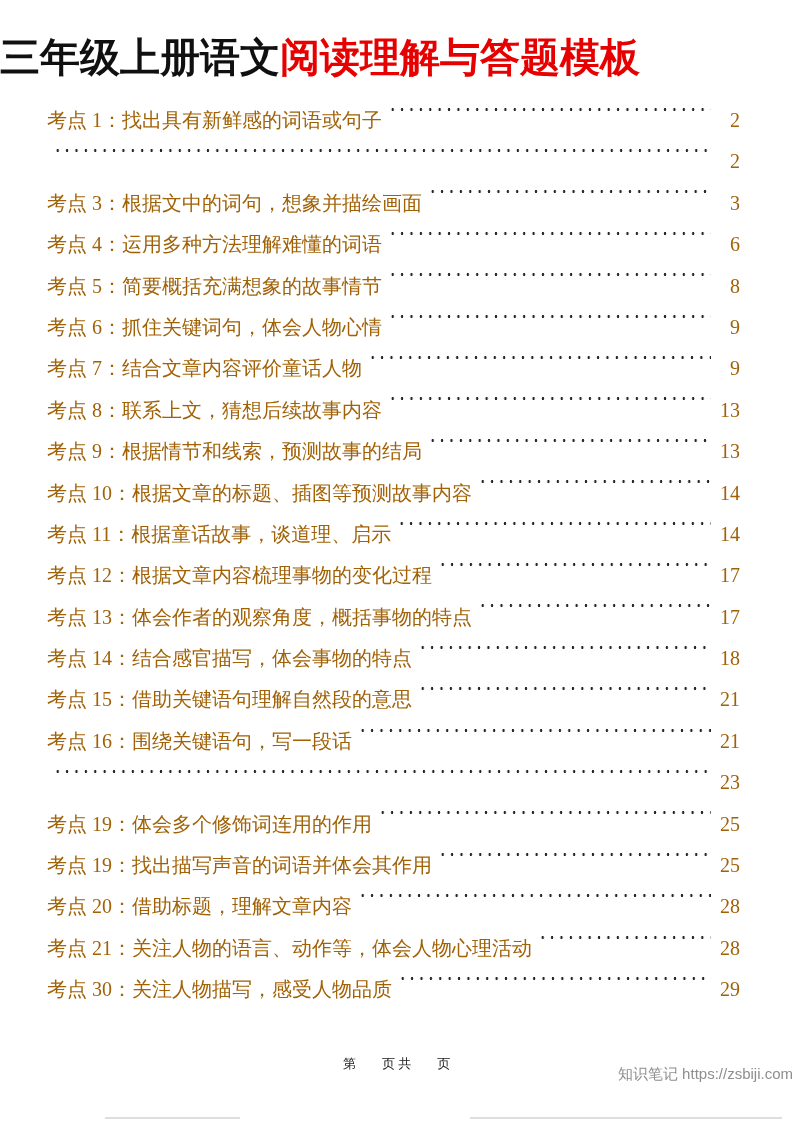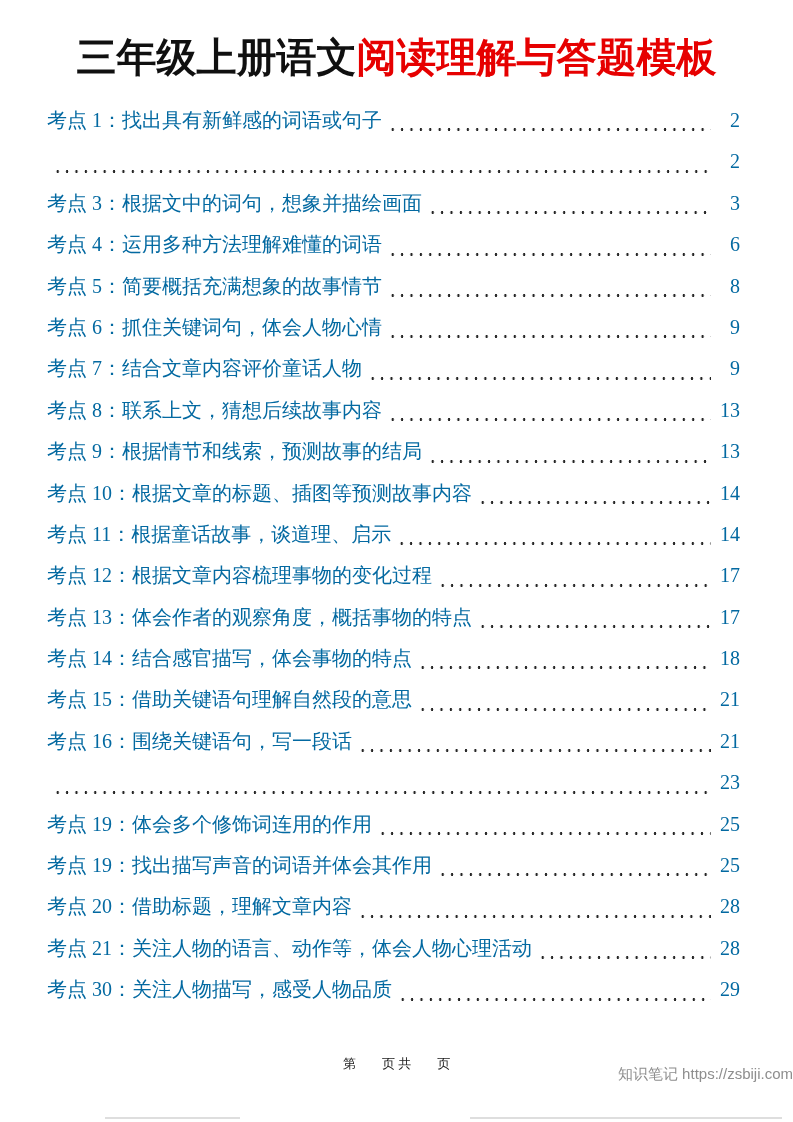--- a/index.html
+++ b/index.html
@@ -13,41 +13,40 @@
     font-family: "Liberation Serif", "DejaVu Serif", serif;
     color: #1d1d1d;
   }
 
   
   .doc-title {
     position: absolute;
     top: 34px;
     left: 0;
     width: 100%;
-    text-align: center;
     font-size: 40px;
     font-weight: 900;
     line-height: 1.2;
     white-space: nowrap;
     color: #101010;
   }
 
   
   .toc {
     position: absolute;
     top: 100px;
     left: 47px;
     right: 53px;
   }
   .toc-row {
     display: flex;
-    align-items: flex-end;
+    align-items: center;
     height: 41.4px;
     font-size: 20px;
-    color: #0369a1;
+    color: #a16207;
   }
   .toc-text {
     white-space: nowrap;
     line-height: 41.4px;
   }
   .leader-dots {
     flex: 1;
     position: relative;
     margin: 0 5px 0 6px;
     min-width: 12px;

